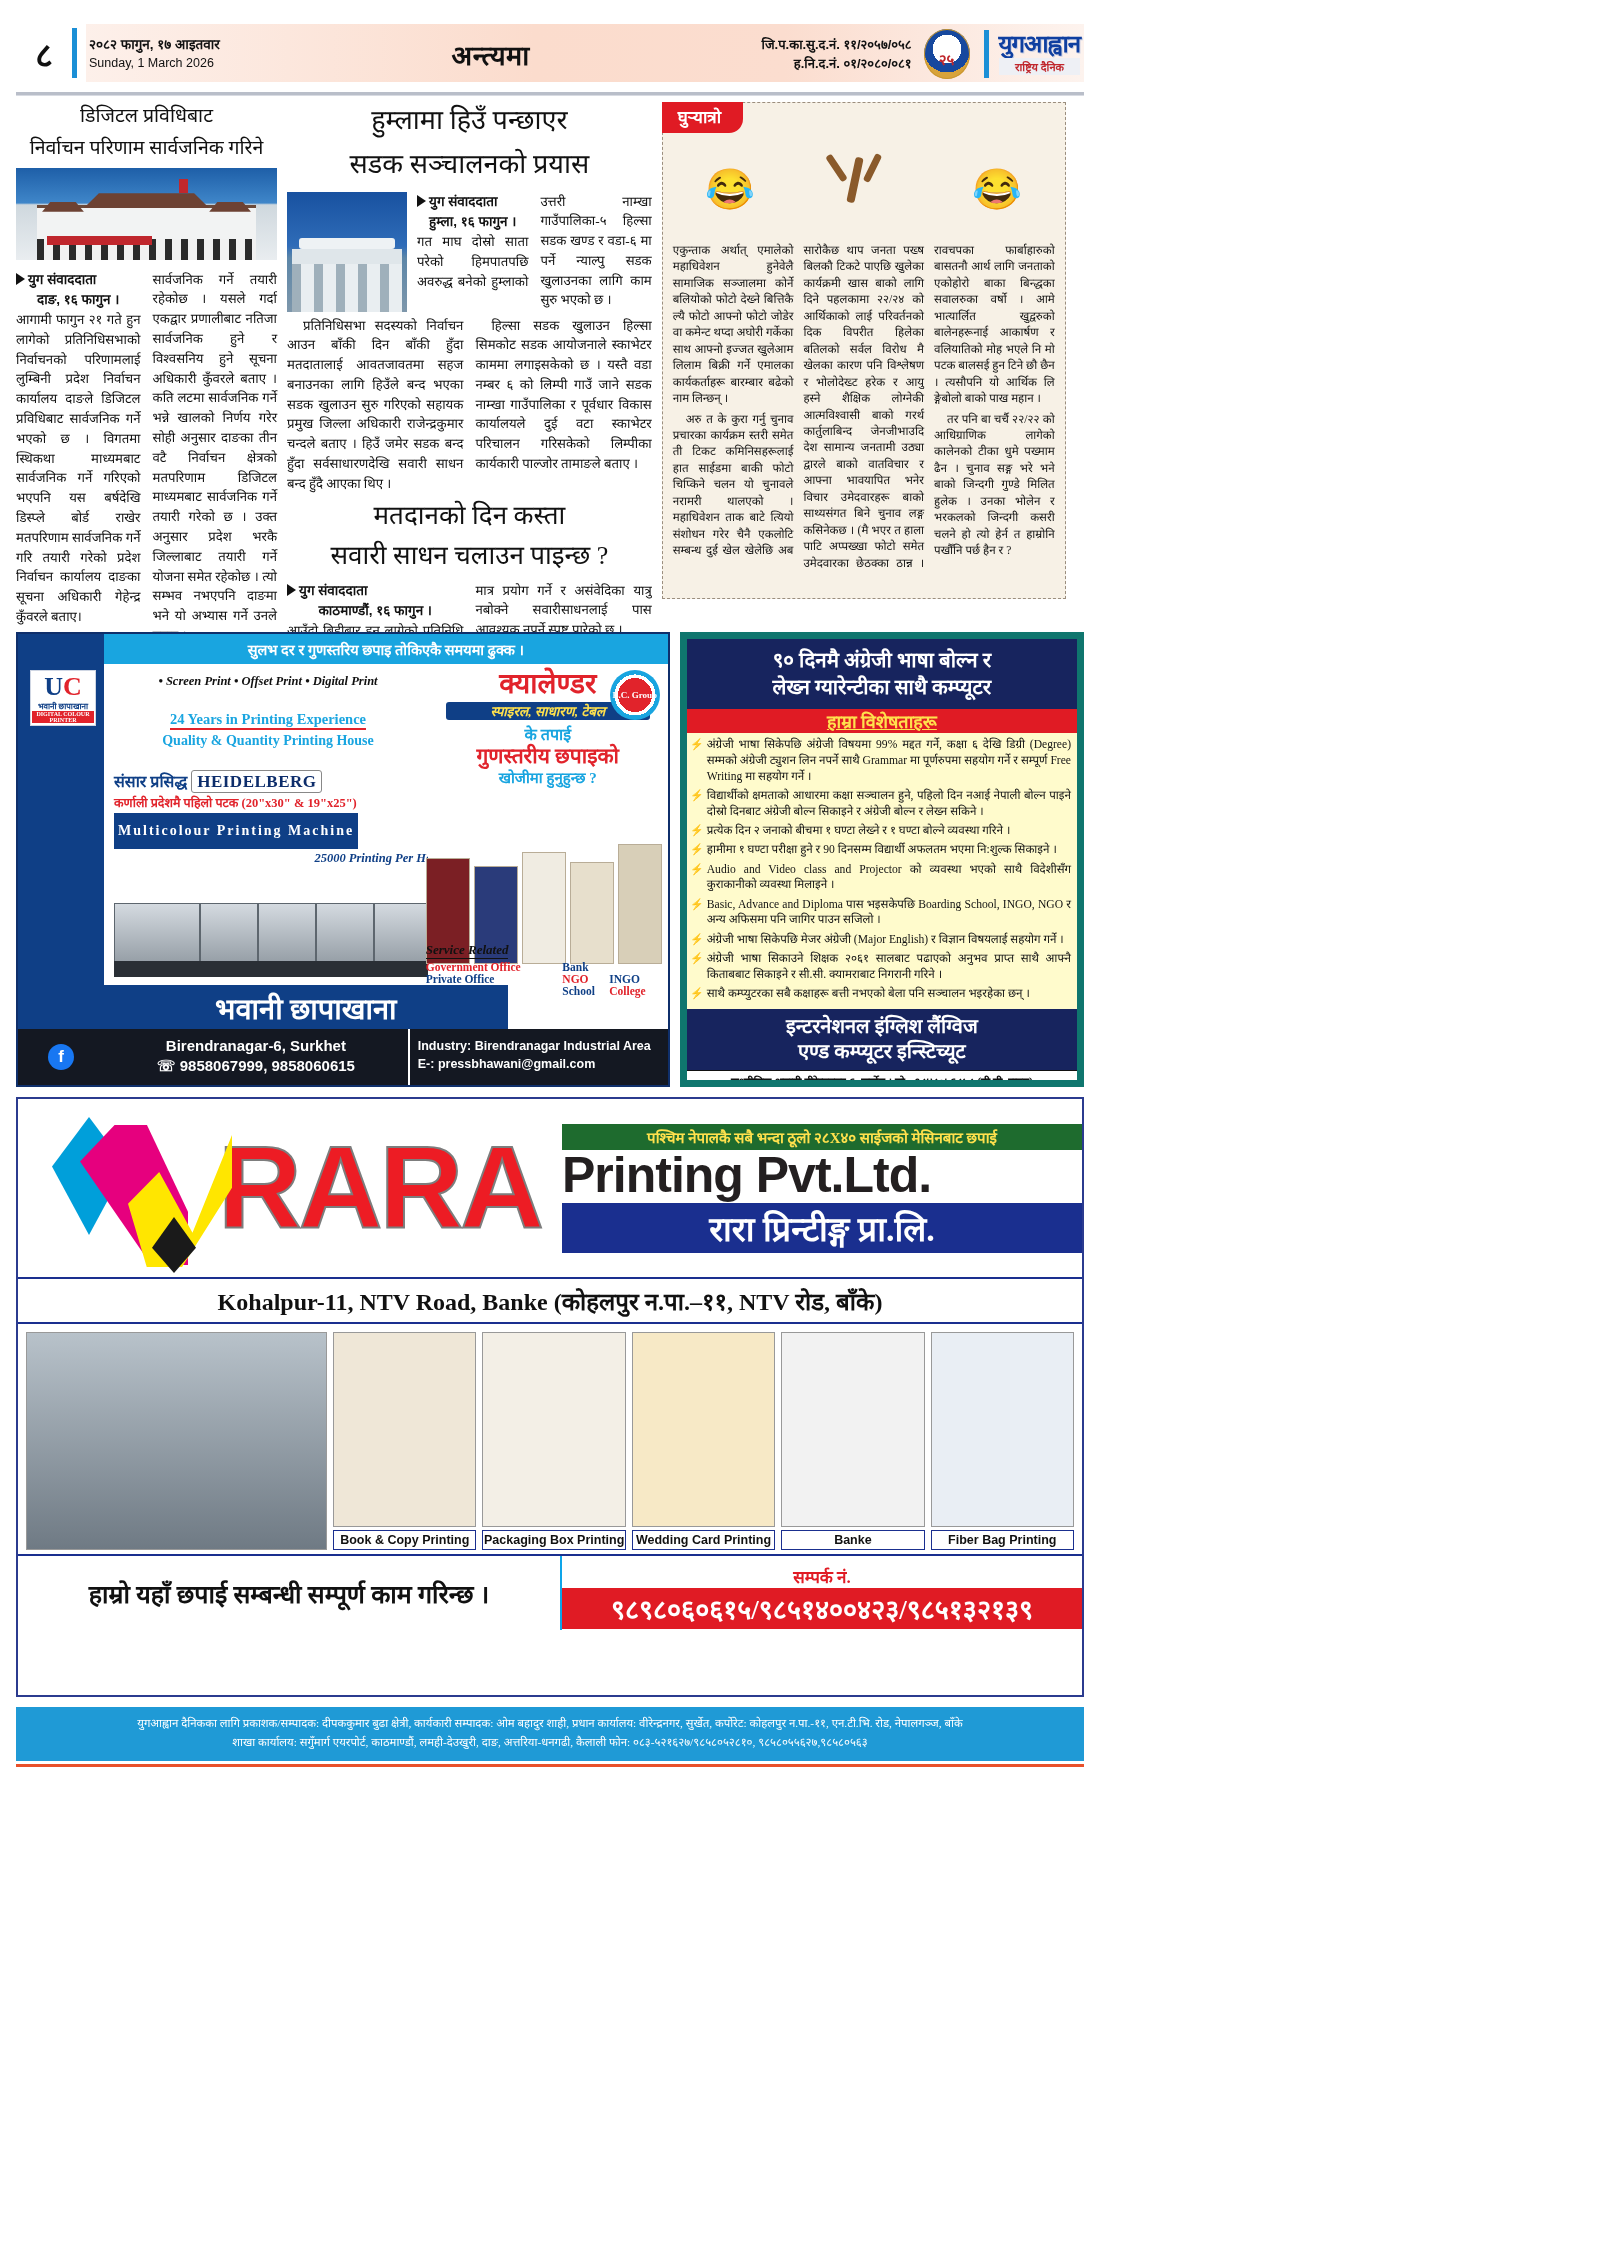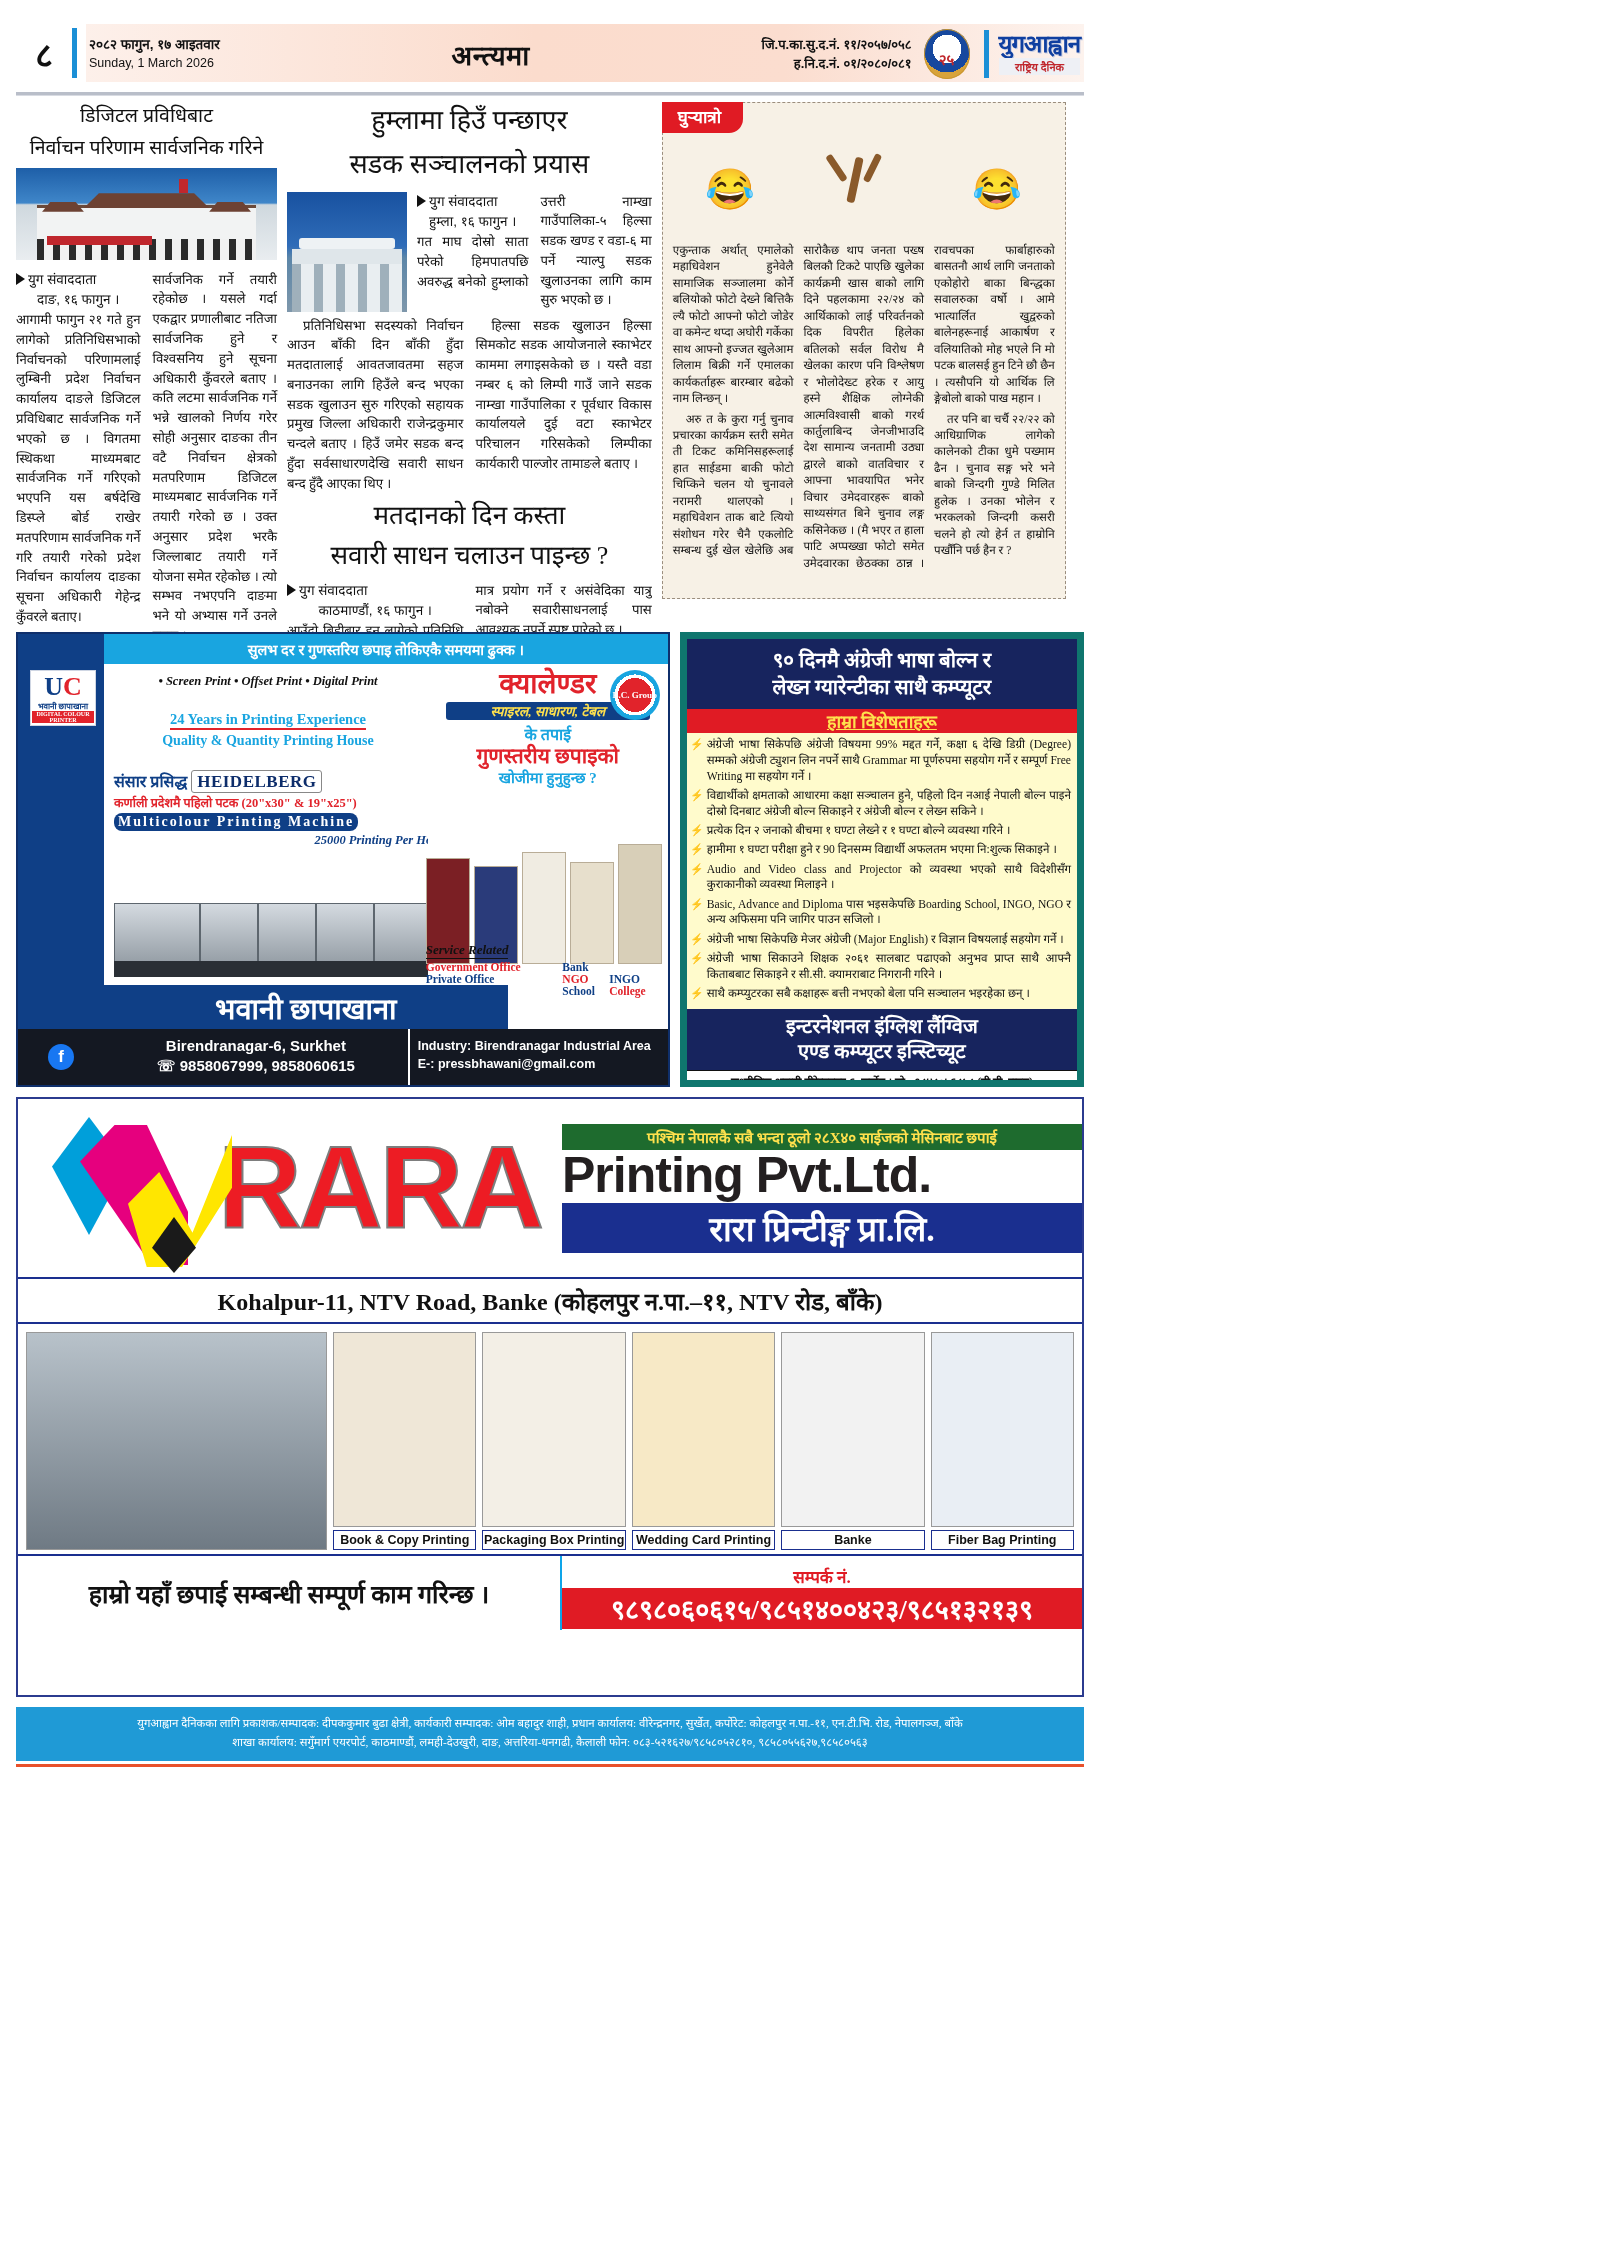--- a/index.html
+++ b/index.html
@@ -56,21 +56,21 @@
   .photo .flag{position:absolute;right:34%;bottom:72%;width:9px;height:14px;background:#c0272d;}
   .photo .sign{position:absolute;left:12%;bottom:16%;width:40%;height:9px;background:#c0272d;}
   .photo .pillars{position:absolute;left:8%;right:8%;bottom:0;height:22%;
       background:repeating-linear-gradient(90deg,#2b2b2b 0 7px,#f1f1f1 7px 16px);}
   .photo2{width:100%;height:120px;background:linear-gradient(180deg,#1851a0 0%,#2f6cb8 45%,#5c86a8 55%,#7e97ab 100%);position:relative;overflow:hidden;}
   .photo2 .b2{position:absolute;left:4%;right:4%;bottom:0;height:52%;background:#dfe6ea;}
   .photo2 .b2top{position:absolute;left:10%;right:10%;bottom:52%;height:9%;background:#eef2f4;border-radius:3px;}
   .photo2 .col2{position:absolute;left:4%;right:4%;bottom:0;height:40%;
       background:repeating-linear-gradient(90deg,#9fb0bb 0 9px,#e9eef1 9px 22px);}
 
-  .byline{font-size:13.5px;font-weight:400;font-family:"Liberation Sans",sans-serif;line-height:1.5;}
+  .byline{font-size:13.5px;font-weight:700;font-family:"Liberation Sans",sans-serif;line-height:1.5;}
   .byline .tri{display:inline-block;width:0;height:0;border-left:9px solid #111;border-top:6px solid transparent;
       border-bottom:6px solid transparent;margin-right:3px;vertical-align:-1px;}
   .byline .place{display:block;text-align:center;}
 
   .body2{column-count:2;column-gap:12px;font-size:13.2px;line-height:1.5;text-align:justify;}
   .body2 p,.body3 p{margin:0 0 5px 0;text-indent:16px;}
   .body2 p.first,.body3 p.first{text-indent:0;}
 
   .hrule{border:0;border-top:1.5px solid #111;margin:8px 0 6px;}
   .kicker{font-size:22px;margin:2px 0 4px;}
@@ -104,21 +104,21 @@
   .bh-logo .n1{font-size:8px;font-weight:700;color:#0f3f86;}
   .bh-logo .n2{font-size:6px;font-weight:700;background:#e1232b;color:#fff;display:block;}
   .bh-mid{position:absolute;left:100px;top:40px;width:300px;}
   .bh-mid .svc{font-size:12.5px;font-weight:700;font-style:italic;color:#111;text-align:center;}
   .bh-mid .yrs{margin-top:22px;font-size:14.5px;font-weight:700;color:#19a5e0;border-bottom:2px solid #e1232b;display:inline-block;}
   .bh-mid .qq{font-size:14px;font-weight:700;color:#19a5e0;margin-top:3px;}
   .bh-heid{position:absolute;left:96px;top:136px;width:330px;}
   .bh-heid .l1{font-size:16px;font-weight:700;color:#0f3f86;}
   .bh-heid .l1 .box{border:1px solid #888;border-radius:3px;padding:1px 5px;font-size:17px;letter-spacing:.5px;color:#0d2d6b;}
   .bh-heid .l2{font-size:12.5px;font-weight:700;color:#e1232b;margin-top:2px;}
-  .bh-heid .l3{background:#0f3f86;color:#fff;font-size:14px;font-weight:700;letter-spacing:2px;padding:1px 4px;margin-top:2px;display:inline-block;border-radius:8px;}
+  .bh-heid .l3{background:#0f3f86;color:#fff;font-size:14px;font-weight:700;letter-spacing:2px;padding:10px 4px;margin-top:2px;display:inline-block;}
   .bh-heid .l4{font-size:12.5px;font-weight:700;color:#0f3f86;font-style:italic;text-align:right;margin-top:2px;}
   .press{position:absolute;left:96px;top:225px;width:330px;height:118px;}
   .press .unit{position:absolute;bottom:6px;height:66px;background:linear-gradient(180deg,#d4dae0,#8e979f);border:1px solid #5d666e;}
   .press .dark{position:absolute;bottom:0;height:16px;background:#2a2f35;}
   .bh-cal{position:absolute;right:0;top:30px;width:240px;bottom:88px;background:#fff;}
   .bh-cal .t1{font-size:28px;font-weight:700;color:#e1232b;text-align:center;margin-top:6px;line-height:1;}
   .bh-cal .t2{background:#0f3f86;color:#ffe14d;font-size:13.5px;font-weight:700;font-style:italic;text-align:center;margin:4px 18px 0;border-radius:3px;}
   .bh-cal .t3{font-size:16px;color:#19a5e0;font-weight:700;text-align:center;margin-top:3px;}
   .bh-cal .t4{font-size:21px;color:#e1232b;font-weight:700;text-align:center;line-height:1.05;}
   .bh-cal .t5{font-size:15px;color:#19a5e0;font-weight:700;text-align:center;}

